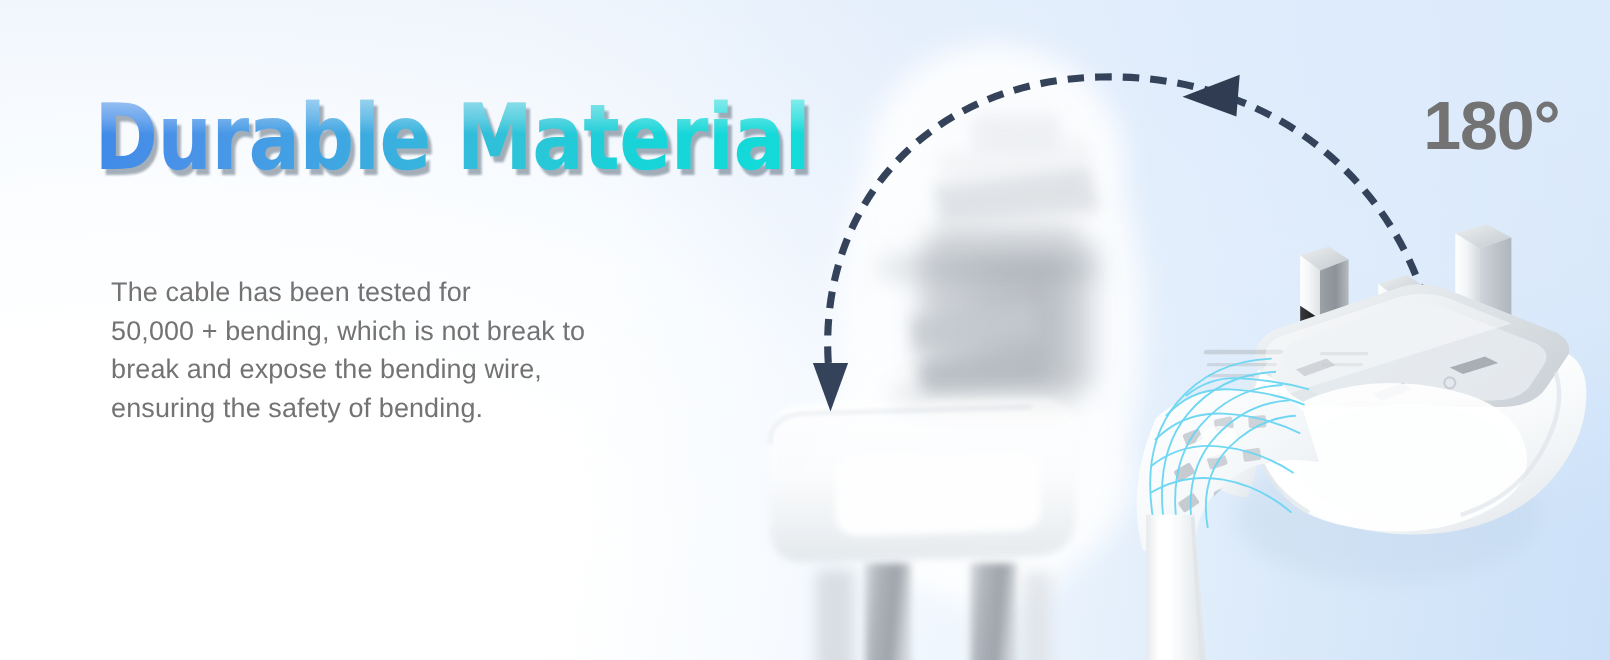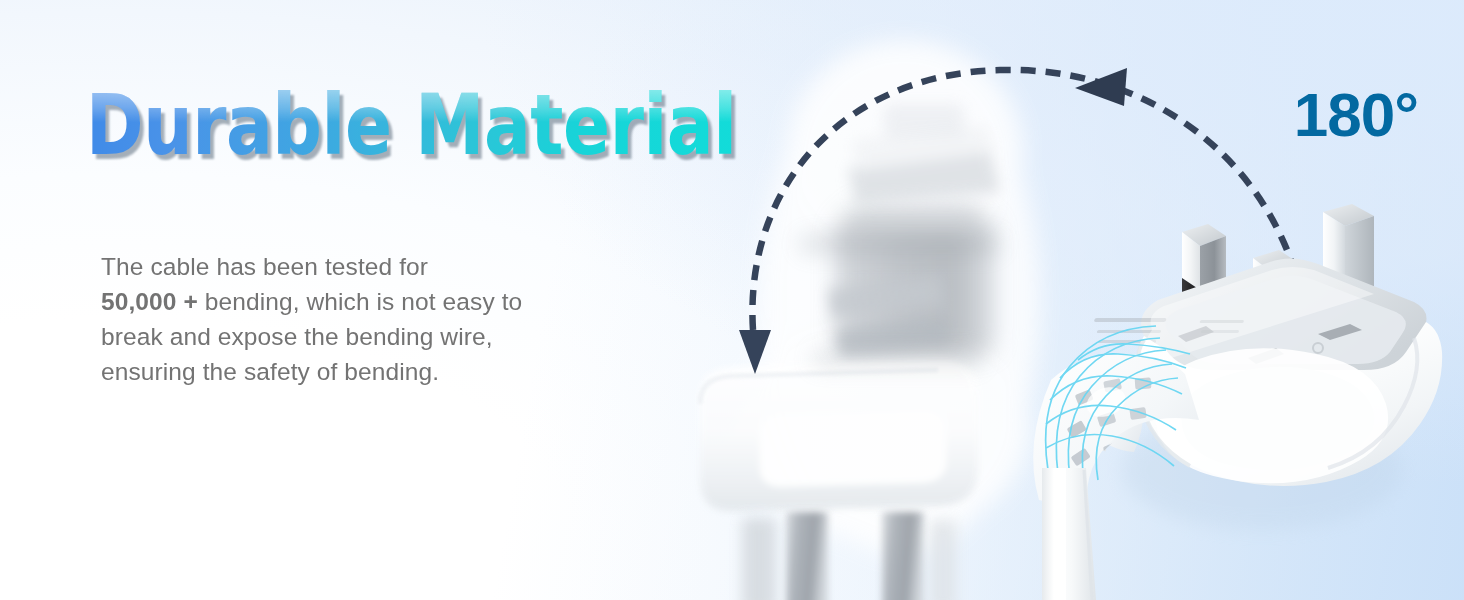--- a/index.html
+++ b/index.html
@@ -96,30 +96,30 @@
   .body-copy {
     position: absolute;
     left: 101px;
     top: 249px;
     width: 560px;
     font-size: 24.5px;
     line-height: 35px;
     color: #737373;
     letter-spacing: 0.1px;
   }
-  .body-copy b { font-weight: 700; }
+  .body-copy b { font-weight: 400; }
 
   
   .angle-label {
     position: absolute;
     right: 46px;
     top: 84px;
     font-size: 62px;
     font-weight: 700;
-    color: #0369a1;
+    color: #737373;
     letter-spacing: -1px;
     line-height: 1;
   }
 
   
   .art { position: absolute; inset: 0; }
   .art svg { position: absolute; inset: 0; width: 1464px; height: 600px; }
   .arc-layer { z-index: 6; }
   .plug-layer { z-index: 7; }
 </style>
@@ -426,20 +426,20 @@
   </div>
 
   <div class="headline" style="z-index:10;">
     <span class="shadow-layer">Durable Material</span>
     <span class="fill-layer">Durable Material</span>
     <span class="gloss-layer">Durable Material</span>
   </div>
 
   <div class="body-copy" style="z-index:10;">
     <span>The cable has been tested for</span><br>
-    <b>50,000 +</b><span> bending, which is not easy to</span><br>
+    <b>50,000 +</b><span> bending, which is not break to</span><br>
     <span>break and expose the bending wire,</span><br>
     <span>ensuring the safety of bending.</span>
   </div>
 
   <div class="angle-label" style="z-index:10;">180°</div>
 
 </div>
 
 </body></html>

